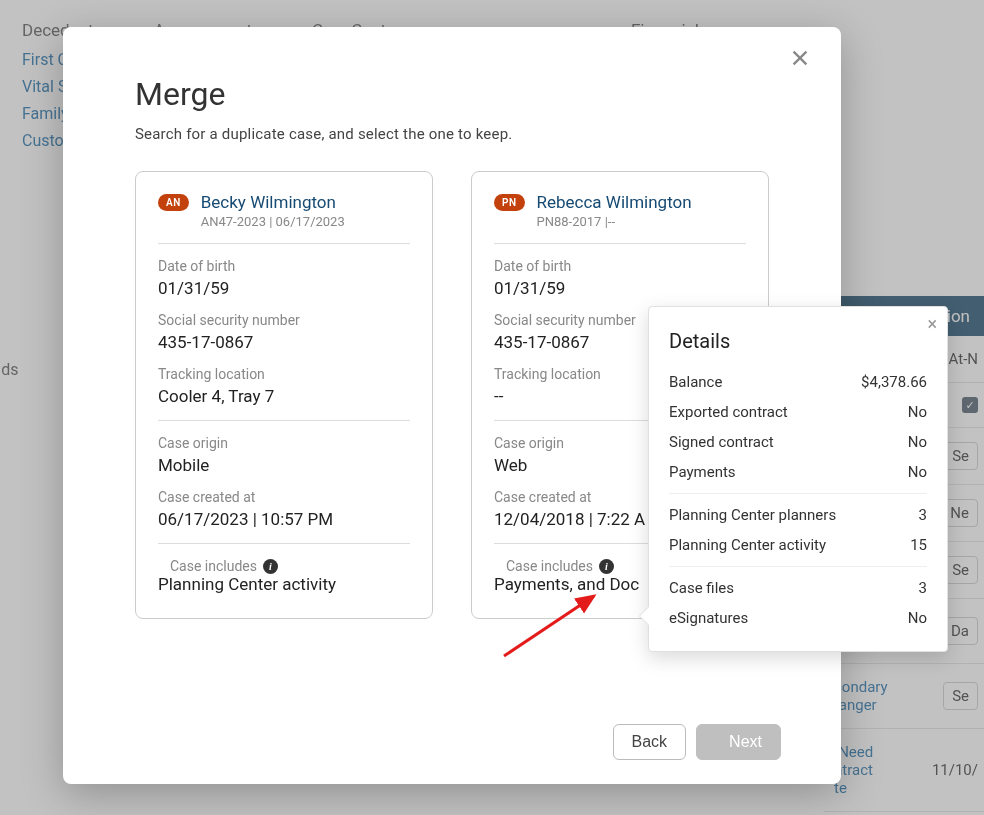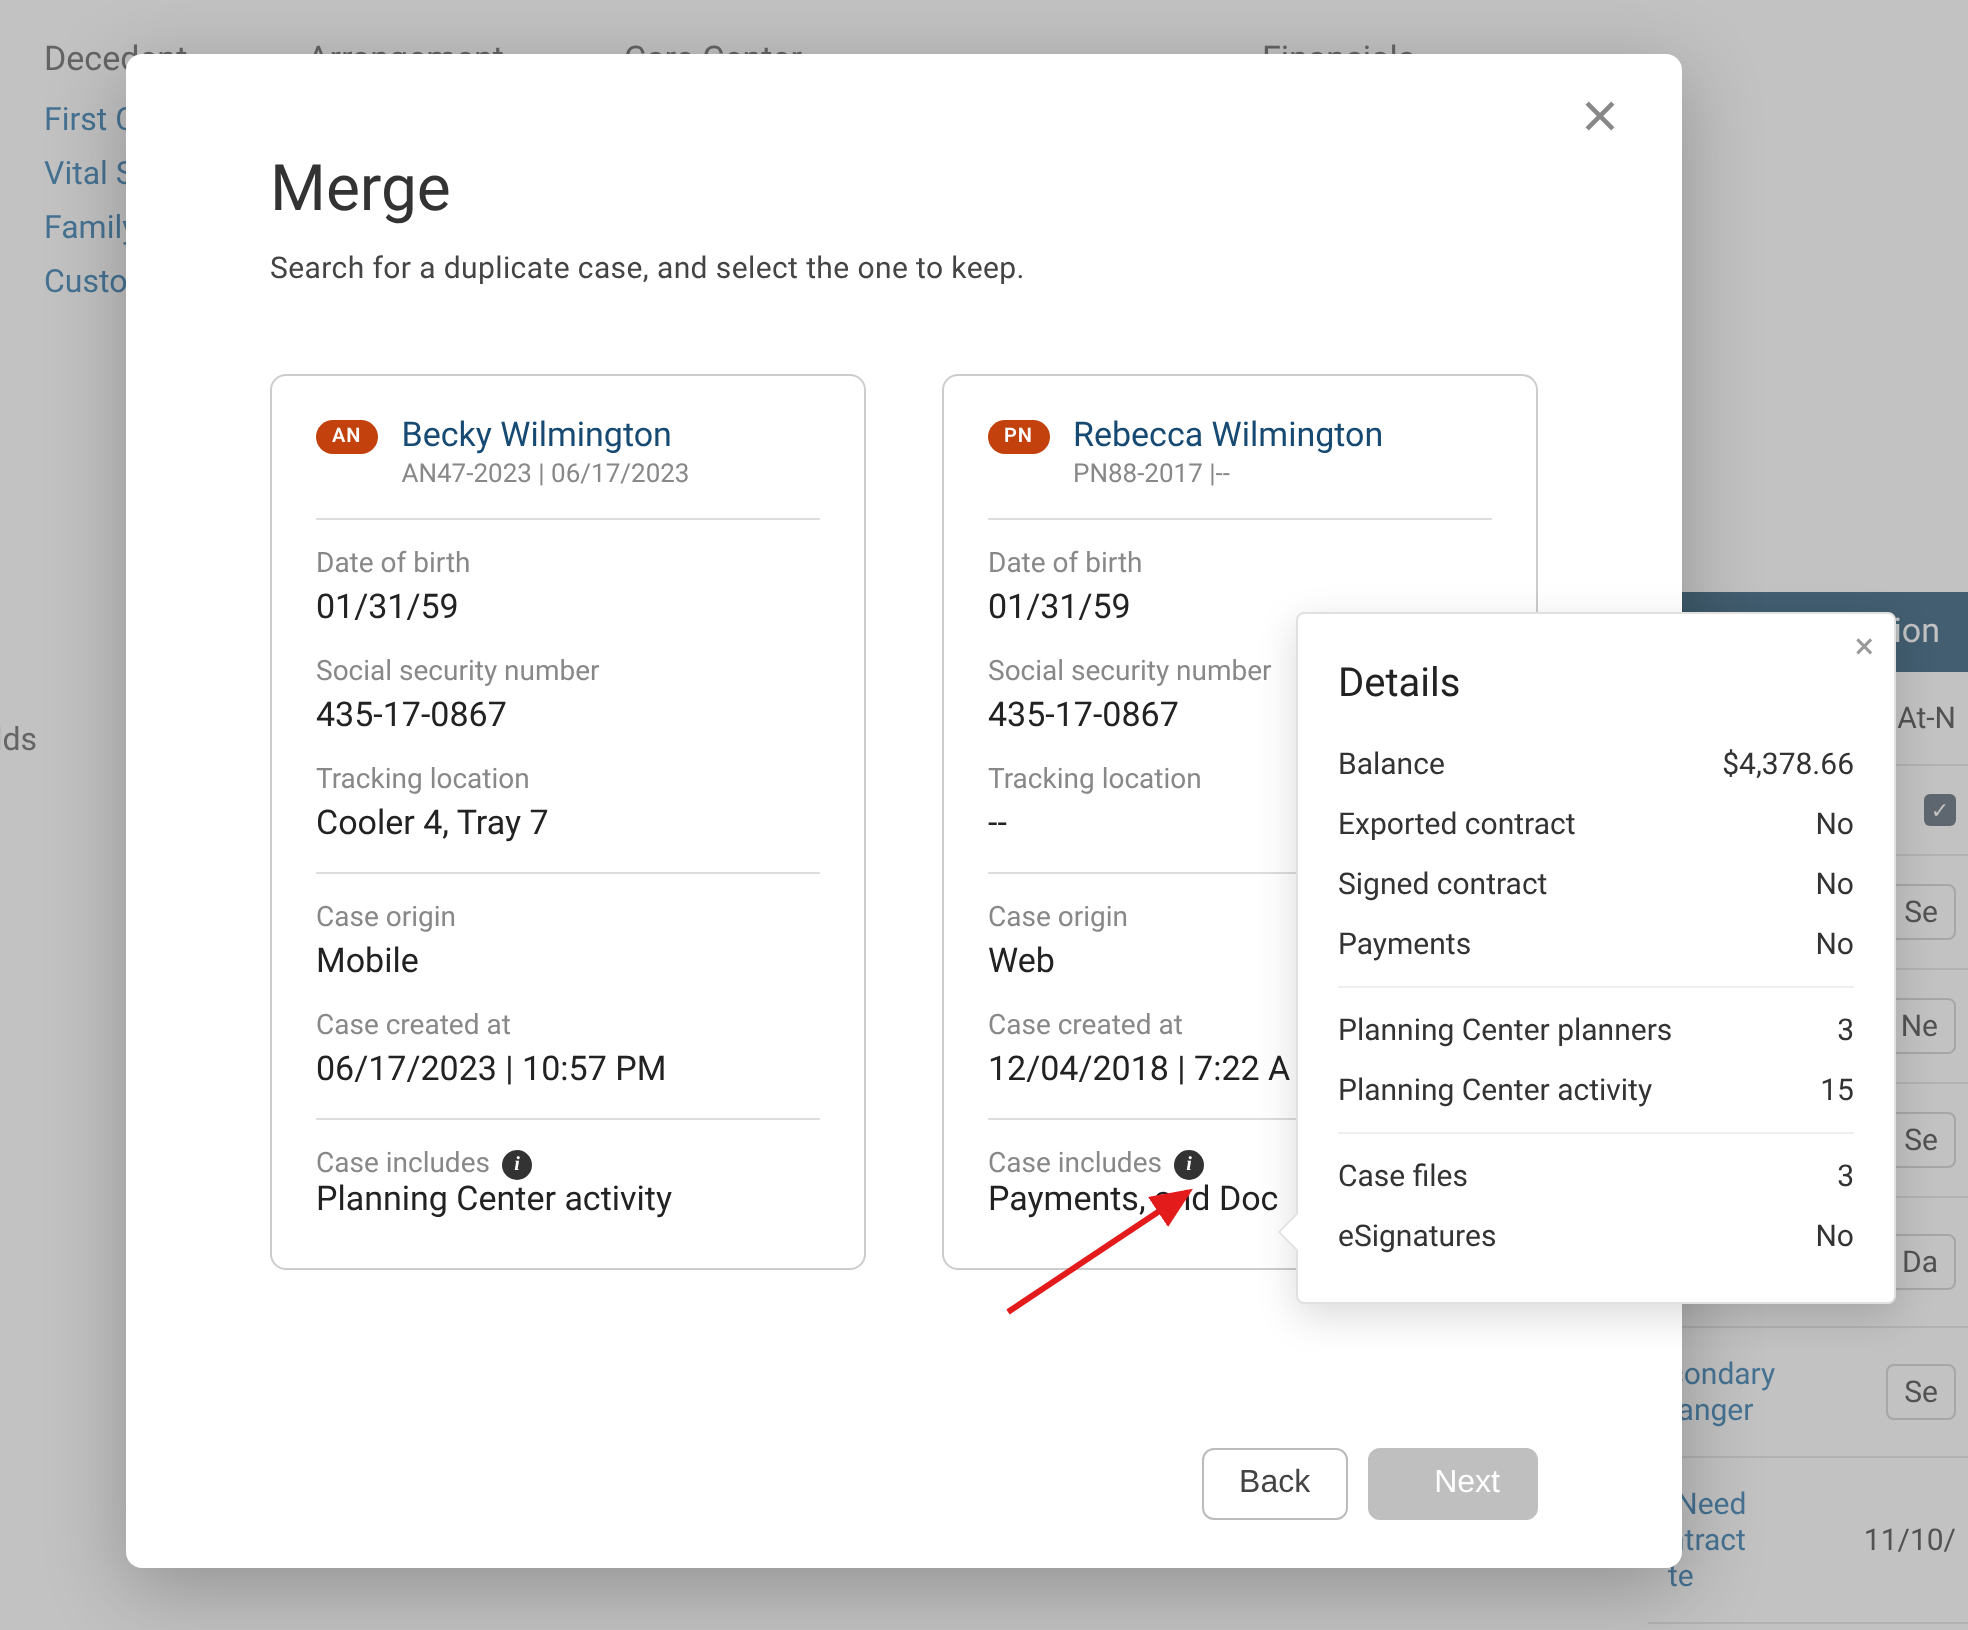--- a/index.html
+++ b/index.html
@@ -71,21 +71,21 @@
     width: 28px; height: 28px; cursor: pointer;
     color: #888;
   }
   .modal-close svg { width: 22px; height: 22px; }
   .modal h1 {
     font-size: 32px; font-weight: 400; color: #333;
     margin-bottom: 12px;
   }
   .modal .subtitle {
     font-size: 15px; color: #444; letter-spacing: 0.2px;
-    margin-bottom: 44px;
+    margin-bottom: 28px;
   }
 
   .cards { display: flex; gap: 38px; }
   .card {
     width: 298px; border: 1px solid #ccc; border-radius: 8px;
     padding: 20px 22px 24px 22px;
     cursor: pointer;
   }
   .card-head { display:flex; align-items:flex-start; gap:12px; margin-bottom: 4px; }
   .pill {
@@ -93,30 +93,30 @@
     font-size:10px; font-weight:600; letter-spacing:0.5px;
     padding: 3px 8px; border-radius: 10px;
     margin-top:2px;
   }
   .card-name { color:#164a73; font-size:17px; font-weight:400; }
   .card-sub  { color:#888; font-size:13px; margin-top:2px; }
   .card hr.hr { border:none; border-top:1px solid #ddd; margin: 14px 0 14px 0; }
   .field-label { color:#888; font-size:14px; margin-bottom:4px; }
   .field-value { color:#222; font-size:17px; margin-bottom: 14px; }
   .field-value.last { margin-bottom: 0; }
-  .includes-row { display:flex; align-items:center; gap:6px; }
+  .includes-row { display:flex; align-items:center; gap:6px;margin-left:12px; }
   .info-icon {
     width: 15px; height: 15px; border-radius: 50%;
     background:#333; color:#fff; font-size:10px; font-weight:700;
     display:inline-flex; align-items:center; justify-content:center;
     font-style: italic; font-family: Georgia, serif;
   }
 
   .modal-footer {
-    position: absolute; bottom: 24px; right: 72px;
+    position: absolute; bottom: 24px; right: 60px;
     display: flex; gap: 10px;
   }
   .btn {
     font-size: 16px; padding: 8px 18px; border-radius: 6px;
     border: 1px solid #bbb; background:#fff; color:#444;
     cursor:pointer;
   }
   .btn.primary-disabled {
     background:#bfbfbf; color:#fff; border-color:#bfbfbf;
     cursor:not-allowed;

